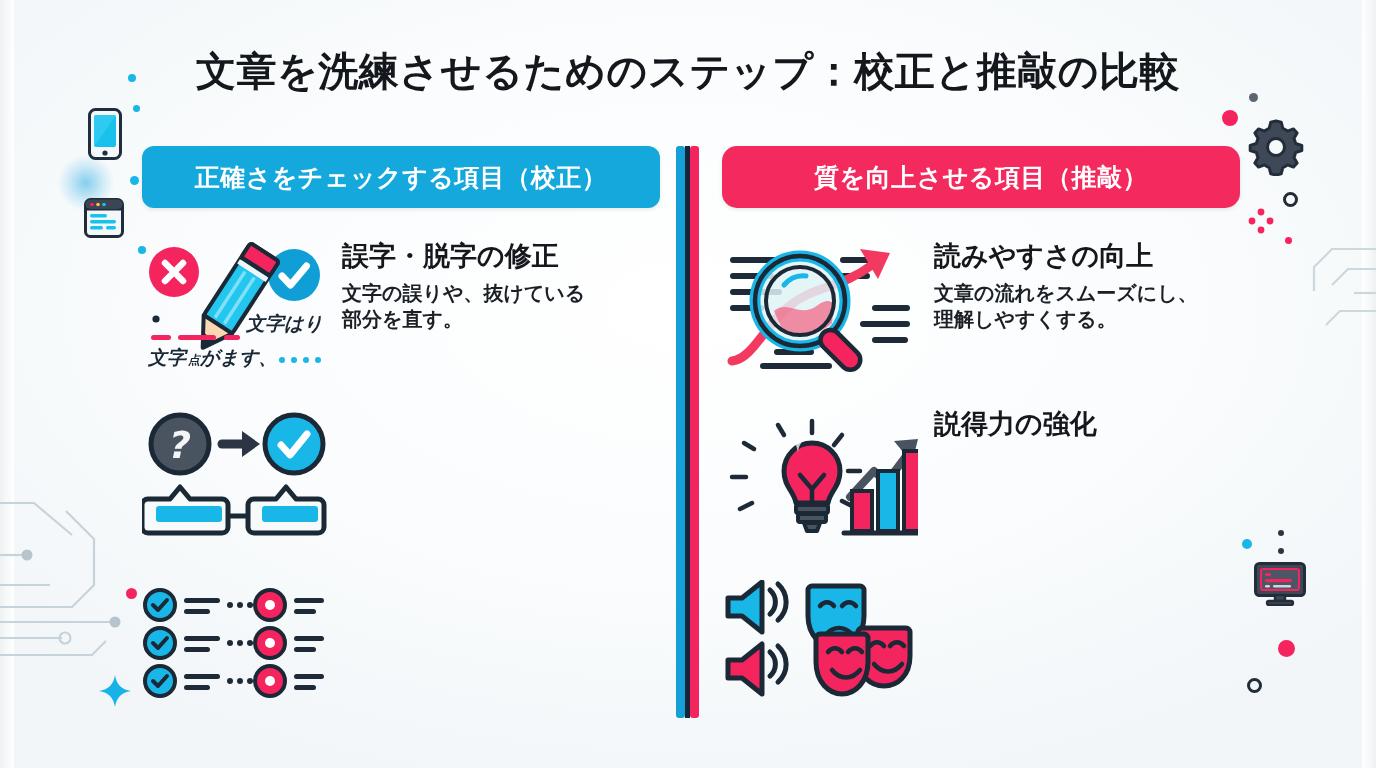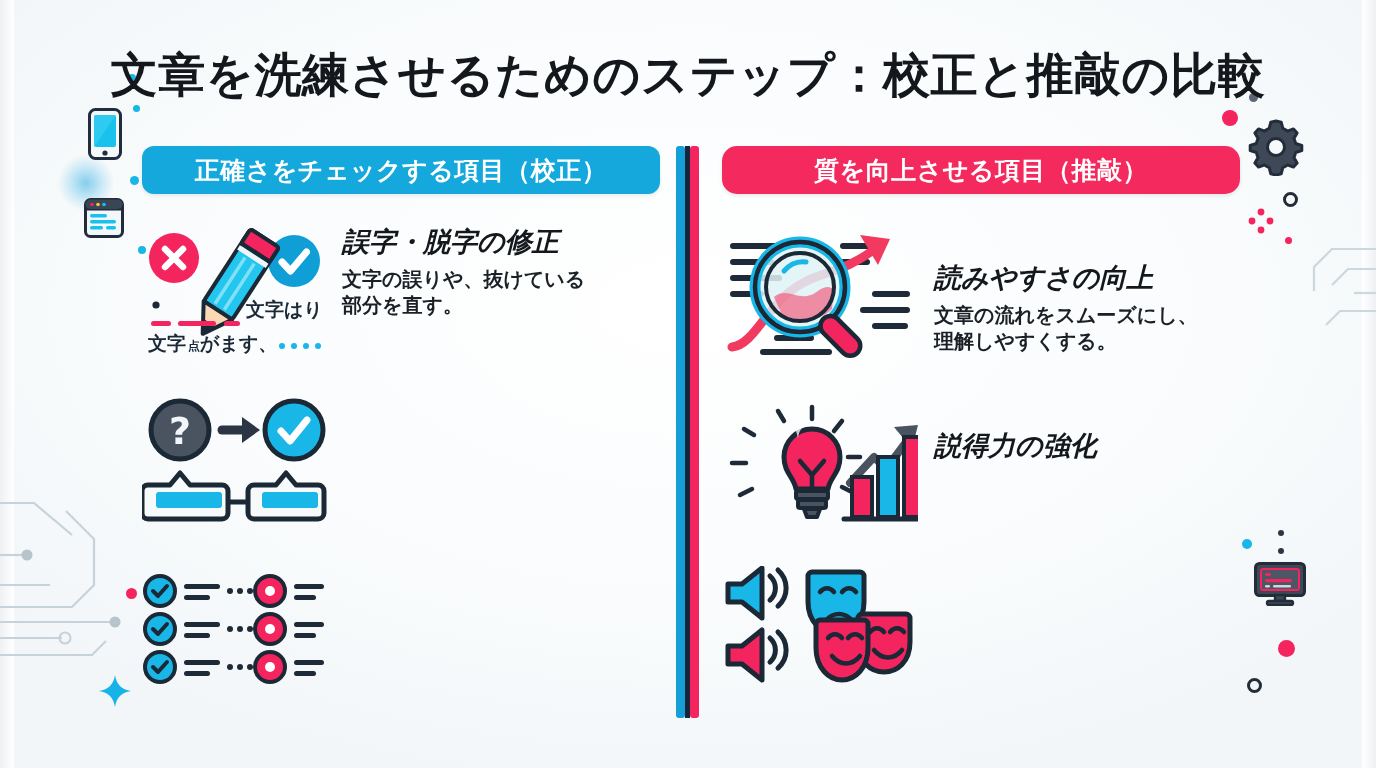--- a/index.html
+++ b/index.html
@@ -30,21 +30,21 @@
 
   .glow {
     border-radius:50%;
     background:radial-gradient(circle, rgba(41,171,226,.55) 0%, rgba(41,171,226,.18) 45%, rgba(41,171,226,0) 72%);
   }
 
   
   #title {
     position:absolute; left:0; right:0; top:44px;
     text-align:center;
-    font-size:47px;
+    font-size:40px;
     font-weight:700;
     letter-spacing:.5px;
     color:#14181d;
     font-family:"DejaVu Sans", sans-serif;
   }
 
   
   #divider {
     position:absolute; top:146px; height:572px; left:676px;
     width:26px;
@@ -53,50 +53,49 @@
   #divider .db { width:9px; border-radius:3px; background:#14a0d7; }
   #divider .dn { width:5px; background:#16263a; }
   #divider .dp { width:9px; border-radius:3px; background:#f4245e; }
 
   
   .column { position:absolute; top:146px; width:518px; }
   #col-left  { left:142px; }
   #col-right { left:722px; }
 
   .col-header {
-    height:48px; border-radius:12px;
+    height:62px; border-radius:12px;
     display:flex; align-items:center; justify-content:center;
     color:#fff; font-size:25px; font-weight:700; letter-spacing:.5px;
     box-shadow:0 2px 4px rgba(0,0,0,.08);
   }
   #col-left  .col-header { background:#14a8dd; }
   #col-right .col-header { background:#f42a5e;border-radius:15px; }
 
   .items { margin-top:28px; }
   .item {
     display:flex; align-items:flex-start; gap:14px;
     height:168px;
   }
   .item-icon {
     width:186px; min-width:186px; height:140px;
-    display:flex; align-items:center; justify-content:center;
+    display:flex; align-items:center; justify-content:center;font-style:italic;
   }
   .item-text { padding-top:4px; }
   .item-title {
     font-size:27px; font-weight:700; color:#14181d; line-height:1.18;
     white-space:nowrap;
-    font-style:italic;
   }
   .item-desc {
     margin-top:8px;
     font-size:20px; font-weight:700; color:#1b2026; line-height:1.33;
     white-space:pre-line;
   }
   #col-right .item-icon { width:196px; min-width:196px; }
-  #col-right .item-text { padding-left:2px;margin-top:36px; }
+  #col-right .item-text { padding-left:2px; }
 </style>
 </head>
 <body>
 
 <div id="stage">
 
   <div class="edge-l deco"></div>
   <div class="edge-r deco"></div>
 
   <svg class="deco" style="left:-6px; top:495px;" width="200" height="220" viewBox="0 0 200 220">

